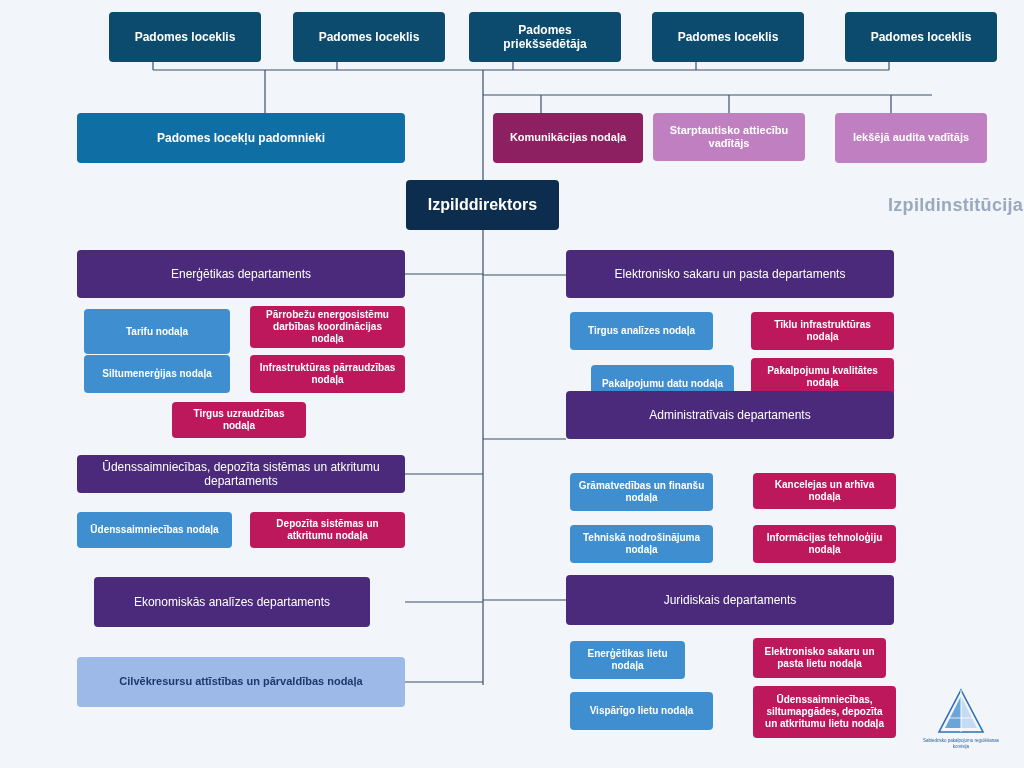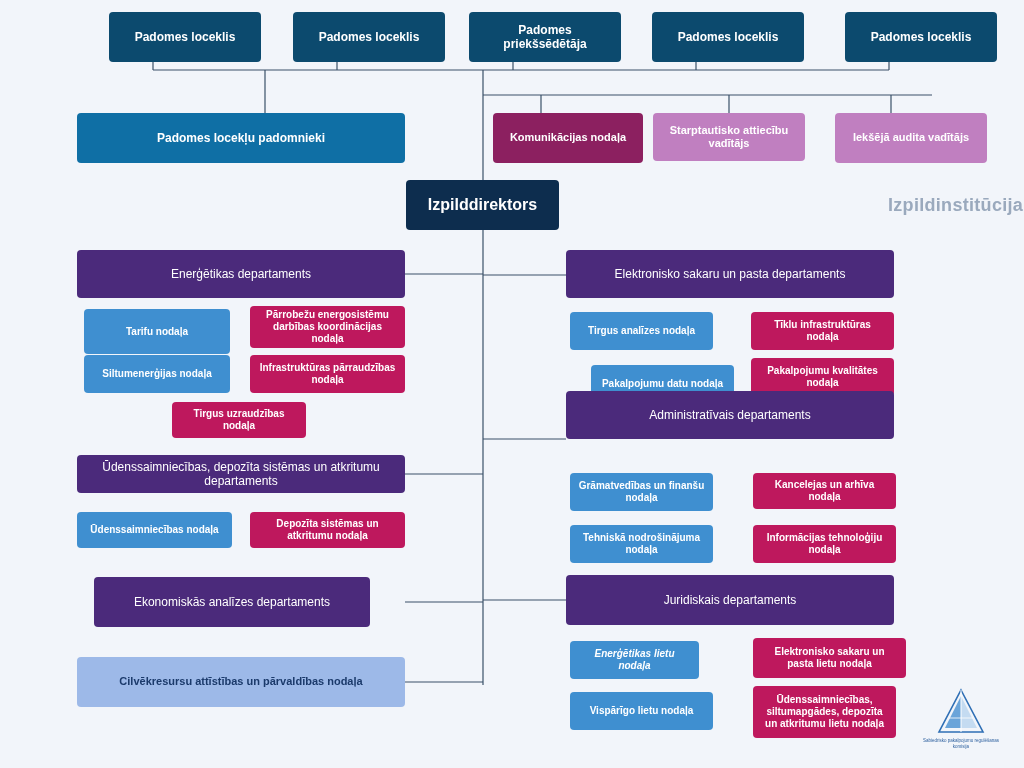--- a/index.html
+++ b/index.html
@@ -170,22 +170,22 @@
       <div class="node t-unit-light" style="left: 570px; top: 312px; width: 143px; height: 38px;">Tirgus analīzes nodaļa</div>
       <div class="node t-unit-blue" style="left: 751px; top: 312px; width: 143px; height: 38px;">Tīklu infrastruktūras nodaļa</div>
       <div class="node t-unit-light" style="left: 570px; top: 365px; width: 143px; height: 38px; margin-left: 21px;">Pakalpojumu datu nodaļa</div>
       <div class="node t-unit-blue" style="left: 751px; top: 358px; width: 143px; height: 38px;">Pakalpojumu kvalitātes nodaļa</div>
       <div class="node t-dept" style="left: 566px; top: 391px; width: 328px; height: 48px;">Administratīvais departaments</div>
       <div class="node t-unit-light" style="left: 570px; top: 473px; width: 143px; height: 38px;">Grāmatvedības un finanšu nodaļa</div>
       <div class="node t-unit-blue" style="left: 753px; top: 473px; width: 143px; height: 36px;">Kancelejas un arhīva nodaļa</div>
       <div class="node t-unit-light" style="left: 570px; top: 525px; width: 143px; height: 38px;">Tehniskā nodrošinājuma nodaļa</div>
       <div class="node t-unit-blue" style="left: 753px; top: 525px; width: 143px; height: 38px;">Informācijas tehnoloģiju nodaļa</div>
       <div class="node t-dept" style="left: 566px; top: 575px; width: 328px; height: 50px;">Juridiskais departaments</div>
-      <div class="node t-unit-light" style="left: 570px; top: 641px; width: 129px; height: 38px; font-style: italic;">Enerģētikas lietu nodaļa</div>
-      <div class="node t-unit-blue" style="left: 753px; top: 638px; width: 153px; height: 40px;">Elektronisko sakaru un pasta lietu nodaļa</div>
+      <div class="node t-unit-light" style="left: 570px; top: 641px; width: 115px; height: 38px;">Enerģētikas lietu nodaļa</div>
+      <div class="node t-unit-blue" style="left: 753px; top: 638px; width: 133px; height: 40px;">Elektronisko sakaru un pasta lietu nodaļa</div>
       <div class="node t-unit-light" style="left: 570px; top: 692px; width: 143px; height: 38px;">Vispārīgo lietu nodaļa</div>
       <div class="node t-unit-blue" style="left: 753px; top: 686px; width: 143px; height: 52px;">Ūdenssaimniecības, siltumapgādes, depozīta un atkritumu lietu nodaļa</div>
     </div>
 
   <div class="logo">
     <svg width="50" height="48" viewBox="0 0 50 48">
       <polygon points="25,2 47,44 3,44" fill="none" stroke="#2f6fb5" stroke-width="1.6"></polygon>
       <polygon points="25,8 41,40 25,40" fill="#bcd6ef" opacity="0.85"></polygon>
       <polygon points="25,8 9,40 25,40" fill="#5b9bd5" opacity="0.9"></polygon>
       <line x1="25" y1="2" x2="25" y2="44" stroke="#ffffff" stroke-width="1"></line>

